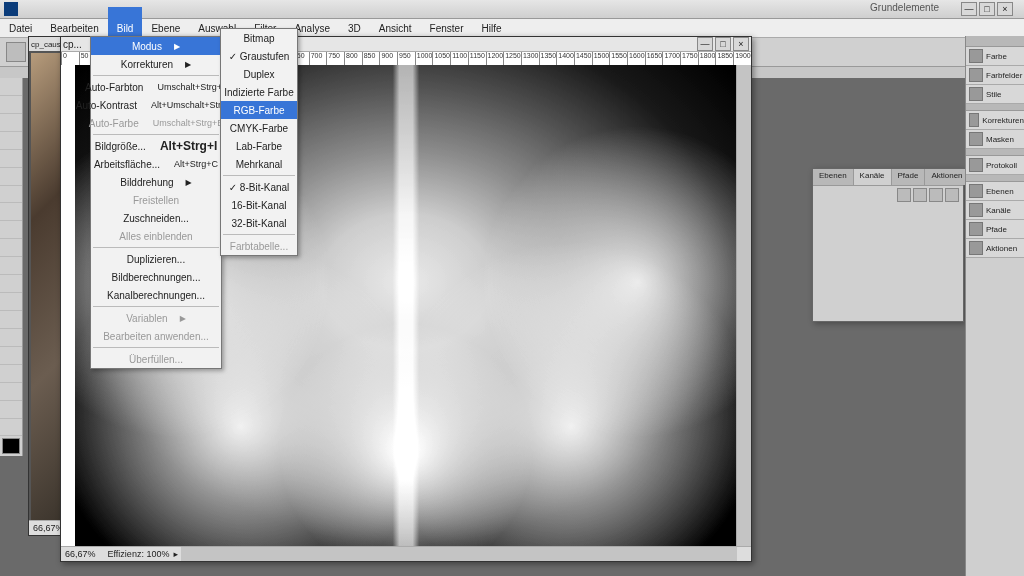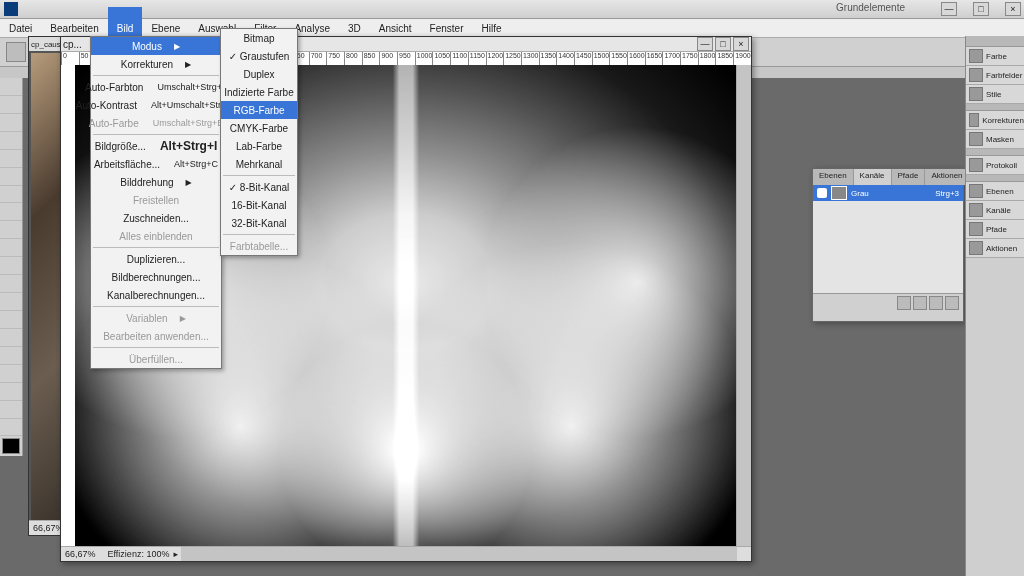--- a/index.html
+++ b/index.html
@@ -1,19 +1,19 @@
 <!DOCTYPE html>
 <html><head>
 <meta charset="utf-8">
 <style>
 html,body{margin:0;padding:0;width:1024px;height:576px;overflow:hidden;font-family:Tahoma,Arial,sans-serif;font-size:10px;color:#222;background:#6a6a6a}
 .titlebar{height:18px;background:linear-gradient(#e6e6e6,#cfcfcf);display:flex;align-items:center;justify-content:space-between;border-bottom:1px solid #999}
 .titlebar .left{display:flex;align-items:center;padding-left:4px}
 .titlebar .icon{width:14px;height:14px;background:#0b3c7a;margin-right:4px}
-.titlebar .right{display:flex;gap:16px;padding-right:3px}
+.titlebar .right{display:flex;gap:2px;padding-right:11px}
 .winbtn{width:14px;height:12px;background:#d8d8d8;border:1px solid #888;display:flex;align-items:center;justify-content:center;font-size:9px;line-height:1}
 .menubar{height:18px;background:#eee;display:flex;align-items:center;border-bottom:1px solid #aaa}
 .menubar .mitem{padding:16px 9px;cursor:pointer}
 .menubar .mitem.open{background:#3875d7;color:#fff}
 .toolbar{height:28px;background:#d0d0d0;border-bottom:1px solid #999;display:flex;align-items:center;padding-left:6px}
 .tb-ico{width:18px;height:18px;background:#bdbdbd;border:1px solid #888;margin-right:6px}
 .tb-sep{width:1px;height:20px;background:#999;margin:0 4px}
 .tb-input{height:16px;border:1px solid #999;background:#fff;padding:0 4px;font-size:10px;color:#888}
 .subbar{height:14px;background:#c7c7c7;border-bottom:1px solid #999}
 .workspace{position:absolute;top:78px;bottom:0;left:0;right:0;background:#6a6a6a}
@@ -201,30 +201,20 @@
     <div class="scrollbar-h"></div>
   </div>
 
   <div class="layers-panel">
     <div class="tabs" id="lp-tabs">
         <div class="tab">Ebenen</div>
         <div class="tab active">Kanäle</div>
         <div class="tab">Pfade</div>
         <div class="tab">Aktionen</div>
       </div>
-    <div class="list">
-      <div class="layer-row">
-        <div style="display:flex;align-items:center;gap:4px">
-          <div class="eye"></div>
-          <div class="thumb"></div>
-          <span>Grau</span>
-        </div>
-        <span>Strg+3</span>
-      </div>
-    </div>
     <div class="bottom">
       <div class="btn"></div>
       <div class="btn"></div>
       <div class="btn"></div>
       <div class="btn"></div>
     </div>
   </div>
 
   <div class="rightdock">
     <div class="dock-collapse"></div>

